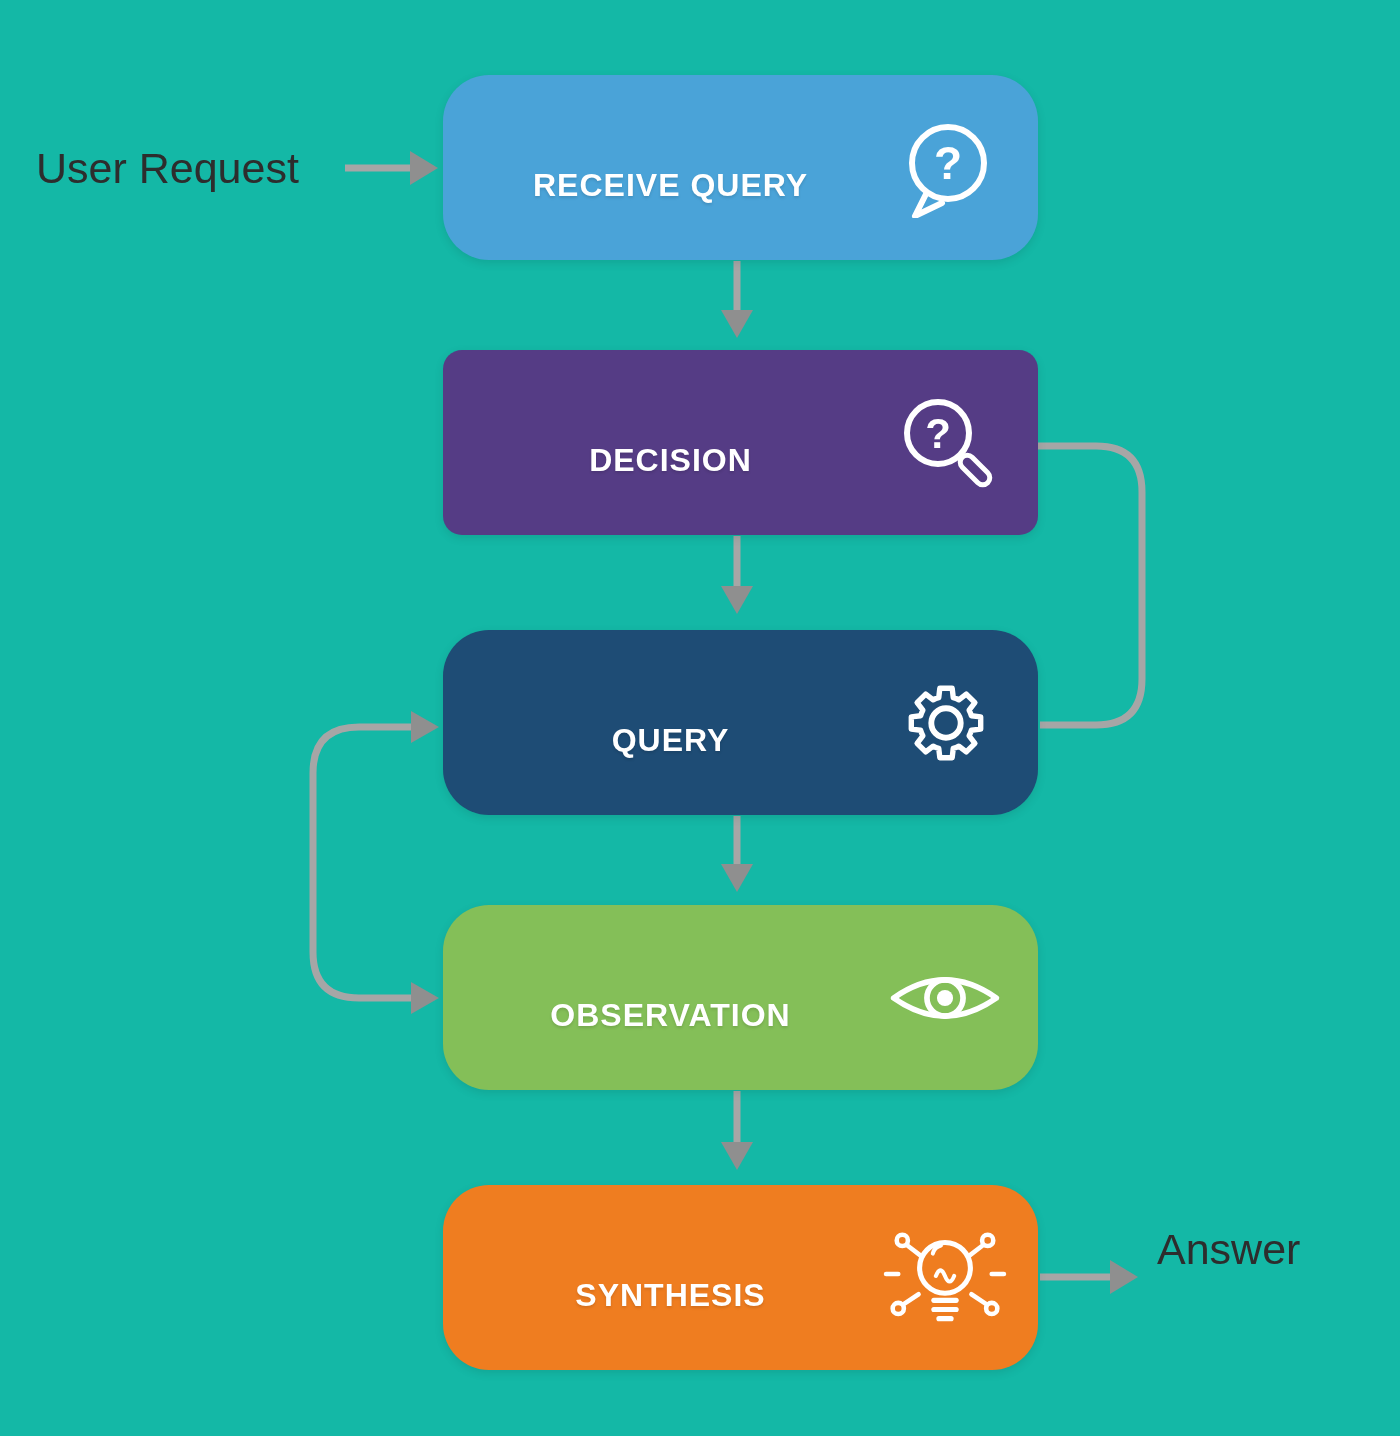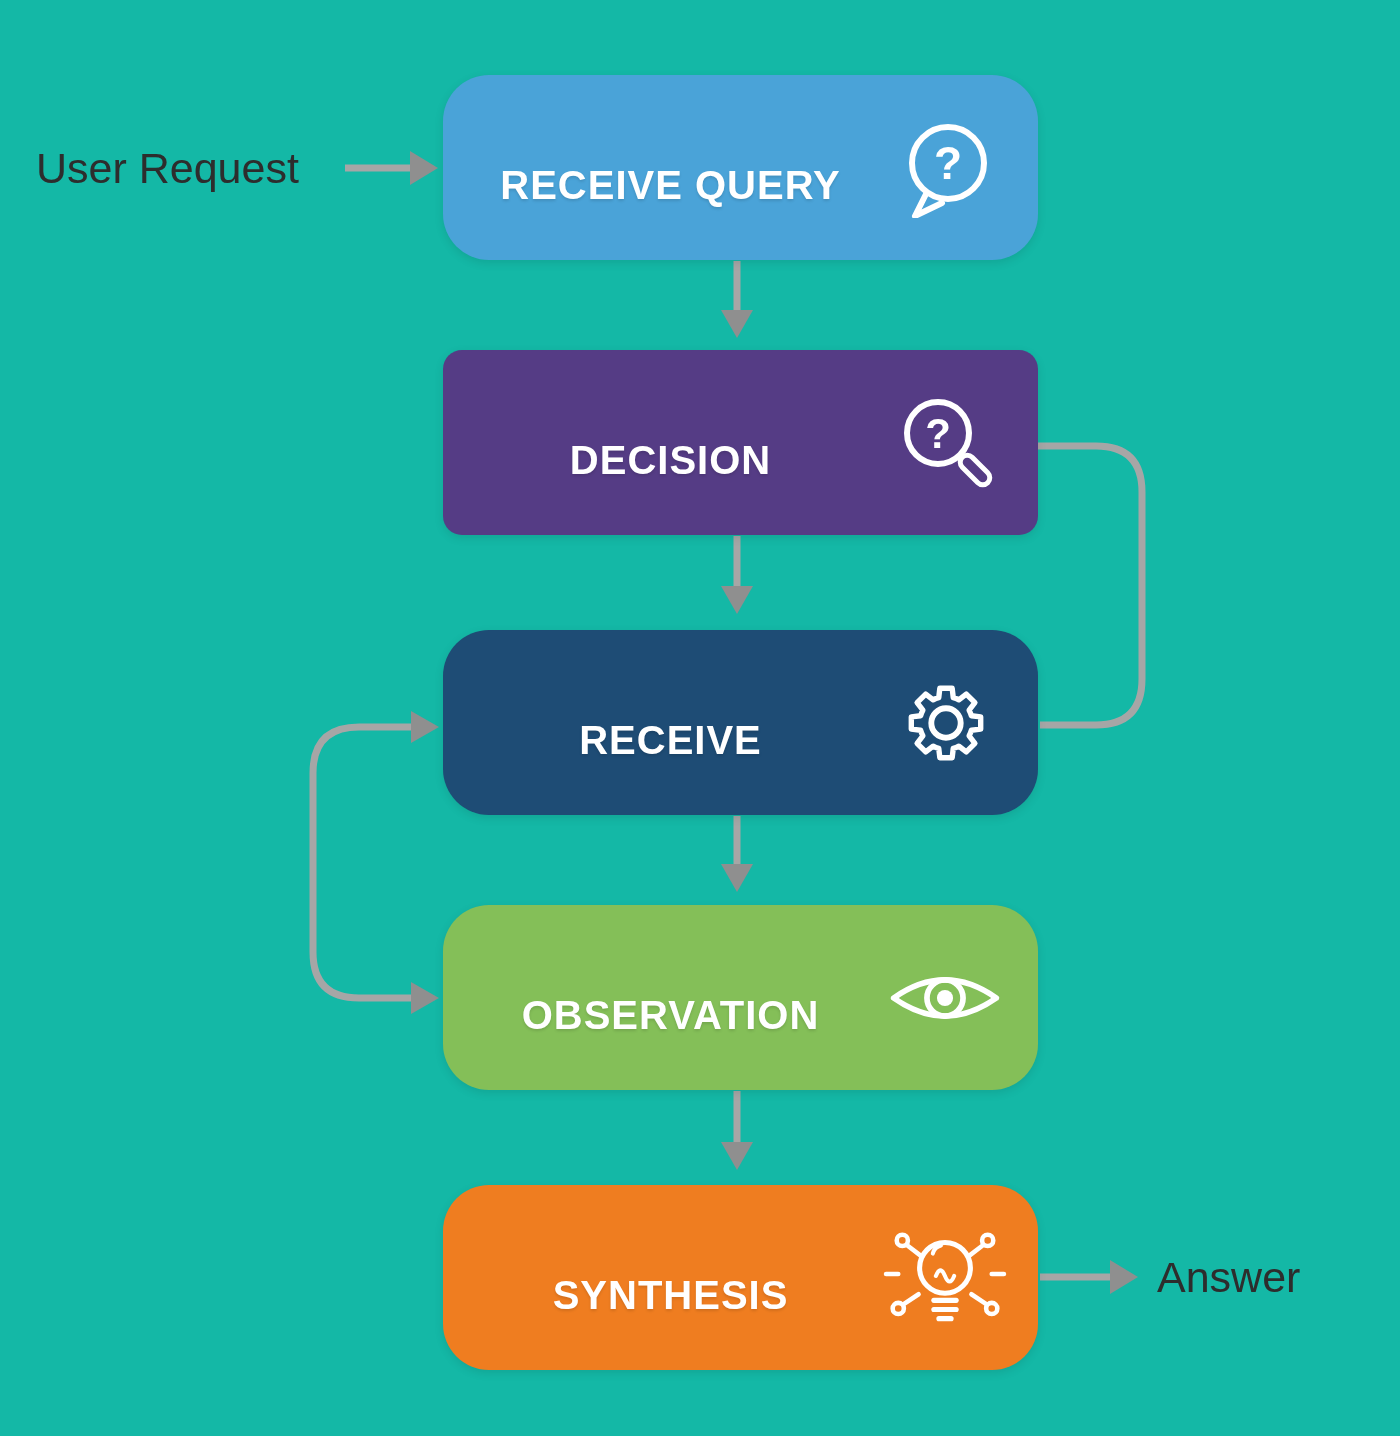--- a/index.html
+++ b/index.html
@@ -15,35 +15,35 @@
     box-shadow:0 3px 10px rgba(0,0,0,0.10);
   }
   .n0{top:75px;background:#4AA3D8;}
   .n1{top:350px;background:#553C85;}
   .n2{top:630px;background:#1E4C75;}
   .n3{top:905px;background:#84BF58;text-align:center;}
   .n4{top:1185px;background:#EF7D20;}
   .node-label{
     position:absolute;left:10px;right:150px;top:0;bottom:0;
     display:flex;align-items:center;justify-content:center;
-    color:#FFFFFF;font-weight:bold;font-size:40px;letter-spacing:1px;
+    color:#FFFFFF;font-weight:bold;font-size:32px;letter-spacing:1px;
     white-space:nowrap;text-shadow:0 2px 3px rgba(0,0,0,0.12);margin-top:36px;
   }
   .node-icon{
     position:absolute;right:42px;top:50%;transform:translateY(-50%);
     width:100px;height:100px;display:flex;align-items:center;justify-content:center;
   }
   .node-icon svg{display:block;}
   .icon-eye{right:36px;width:114px;}
   .icon-bulb{right:30px;width:126px;height:126px;}
   .side-label{
     position:absolute;color:#2D2D2D;font-size:43px;line-height:1;white-space:nowrap;
   }
   .user-request{left:36px;top:147px;}
-  .answer{left:1157px;top:1256px;}
+  .answer{left:1157px;top:1228px;}
 </style>
 </head>
 <body>
 
 <div class="canvas">
 
   <svg class="connectors" width="1400" height="1436" viewBox="0 0 1400 1436">
 
     <g>
       <line x1="345" y1="168" x2="412" y2="168" style="stroke: rgb(166, 166, 166);"></line>
@@ -104,21 +104,21 @@
     <span class="node-icon">
       <svg width="100" height="100" viewBox="0 0 100 100">
         <circle cx="42" cy="40" r="31" fill="none" stroke="#FFFFFF" stroke-width="6"></circle>
         <rect x="61" y="70" width="36" height="14" rx="7" fill="none" stroke="#FFFFFF" stroke-width="5" transform="rotate(45 79 77)"></rect>
         <text x="42" y="55" font-size="42" font-weight="bold" fill="#FFFFFF" text-anchor="middle" font-family="Liberation Sans, sans-serif">?</text>
       </svg>
     </span>
   </div>
 
   <div class="node n2" style="background-color: rgb(30, 76, 117);">
-    <span class="node-label">RECEIVE</span>
+    <span class="node-label">QUERY</span>
     <span class="node-icon">
       <svg width="98" height="98" viewBox="0 0 100 100">
         <path d="M75.9 42.6 L85.4 43.7 L85.4 56.3 L75.9 57.4 A27 27 0 0 1 73.6 63.1
                  L79.5 70.7 L70.7 79.5 L63.1 73.6 A27 27 0 0 1 57.4 75.9
                  L56.3 85.4 L43.7 85.4 L42.6 75.9 A27 27 0 0 1 36.9 73.6
                  L29.3 79.5 L20.5 70.7 L26.4 63.1 A27 27 0 0 1 24.1 57.4
                  L14.6 56.3 L14.6 43.7 L24.1 42.6 A27 27 0 0 1 26.4 36.9
                  L20.5 29.3 L29.3 20.5 L36.9 26.4 A27 27 0 0 1 42.6 24.1
                  L43.7 14.6 L56.3 14.6 L57.4 24.1 A27 27 0 0 1 63.1 26.4
                  L70.7 20.5 L79.5 29.3 L73.6 36.9 A27 27 0 0 1 75.9 42.6 Z" fill="none" stroke="#FFFFFF" stroke-width="5.5" stroke-linejoin="round"></path>

